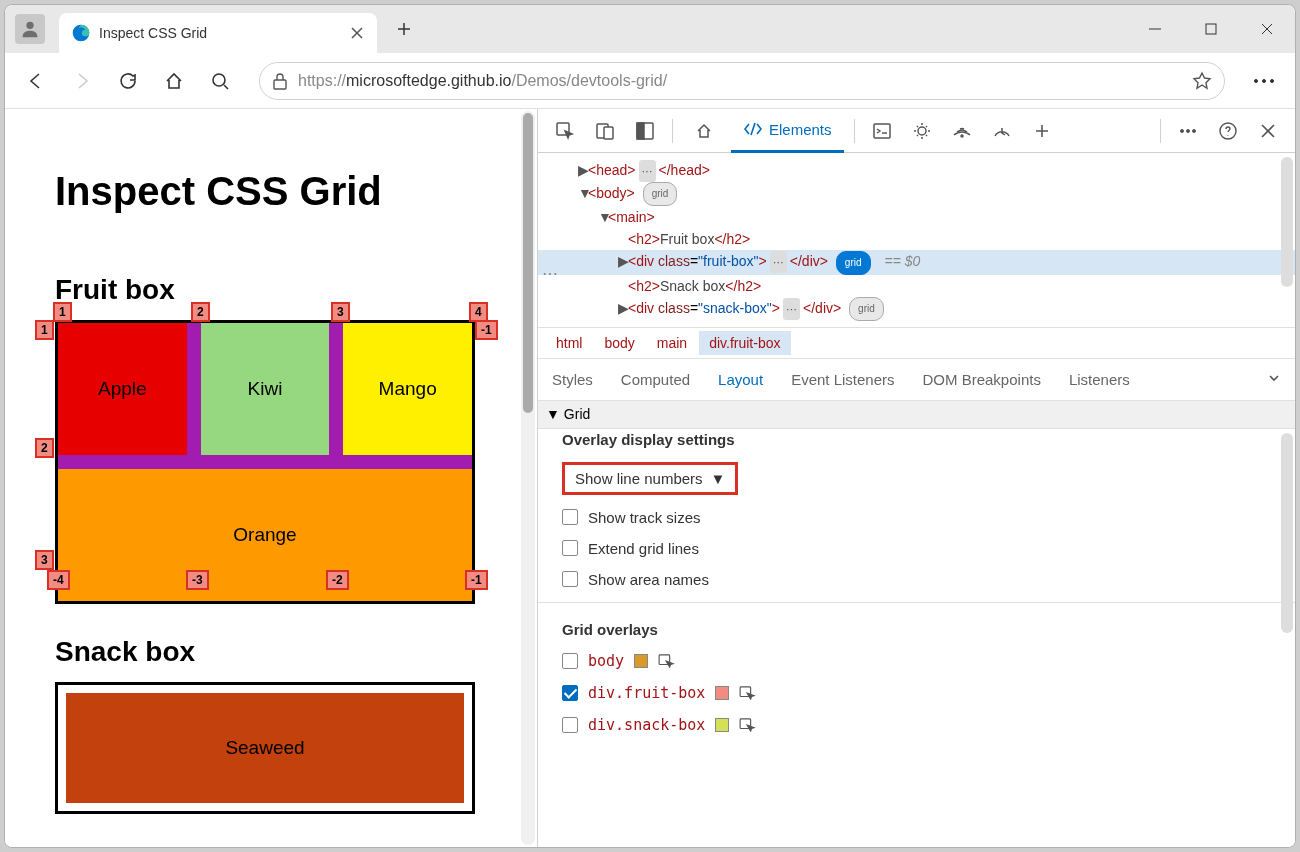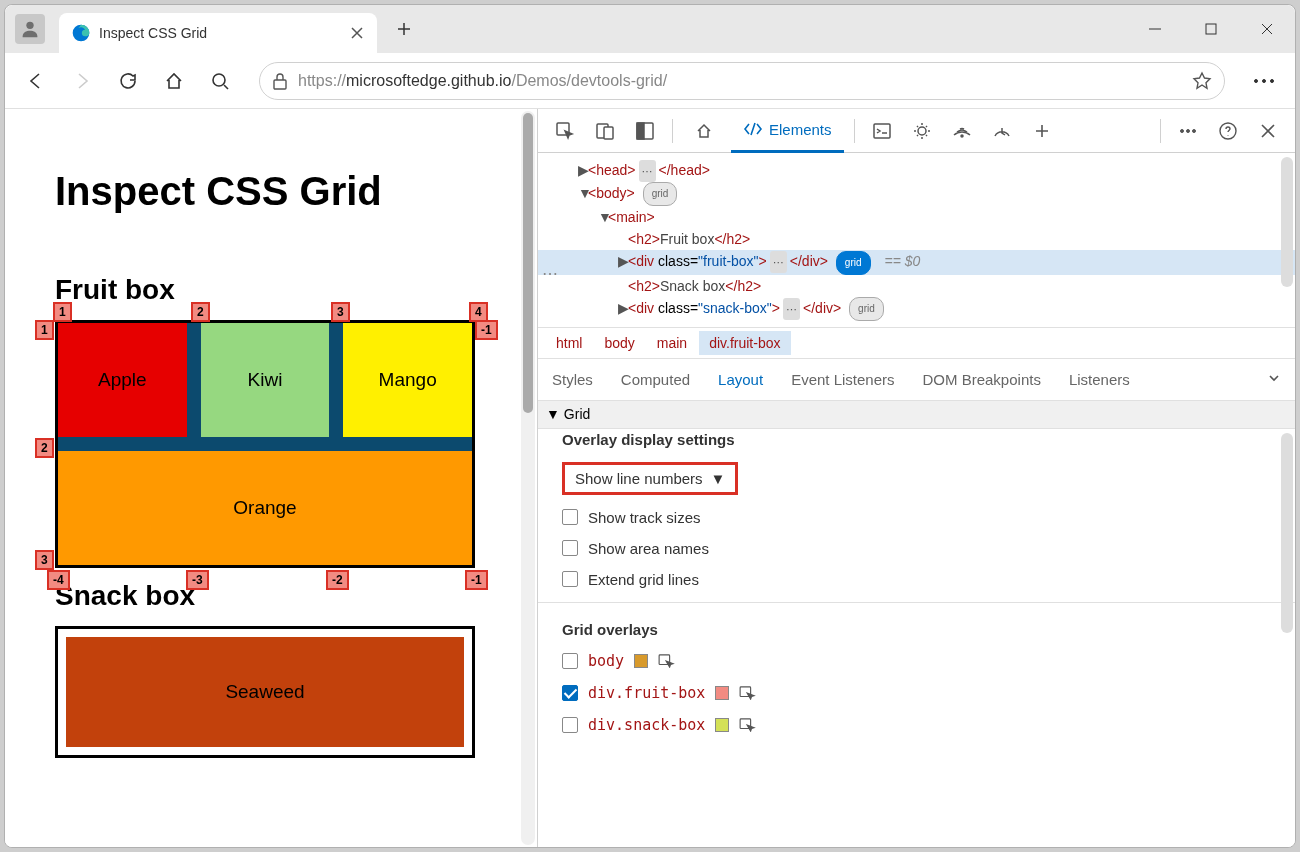--- a/index.html
+++ b/index.html
@@ -18,21 +18,21 @@
 .toolbar{height:56px;background:#fff;display:flex;align-items:center;padding:0 16px;gap:16px;border-bottom:1px solid #e0e0e0}
 .tbtn{width:30px;height:30px;display:flex;align-items:center;justify-content:center;cursor:pointer;stroke:#333}
 .tbtn.disabled{stroke:#ccc}
 .urlbar{flex:1;height:38px;background:#fff;border:1px solid #d0d0d0;border-radius:19px;display:flex;align-items:center;padding:0 12px;gap:10px;margin:0 8px}
 .url-text{flex:1;font-size:16px;color:#888}
 .url-text .dark{color:#333}
 .content{flex:1;display:flex;overflow:hidden}
 .page{width:532px;background:#fff;position:relative;padding:30px 50px;overflow:hidden}
 .page h1{font-size:40px;font-weight:800;margin-bottom:60px;margin-top:30px}
 .page h2{font-size:28px;font-weight:800;margin-bottom:14px}
-.fruit-box{width:420px;height:248px;border:3px solid #000;display:grid;grid-template-columns:1fr 1fr 1fr;grid-template-rows:1fr 1fr;gap:14px;background:#0c4a6e;margin-bottom:12px;position:relative}
+.fruit-box{width:420px;height:284px;border:3px solid #000;display:grid;grid-template-columns:1fr 1fr 1fr;grid-template-rows:1fr 1fr;gap:14px;background:#a21caf;margin-bottom:32px;position:relative}
 .apple{background:#e60000;grid-column:1;grid-row:1}
 .kiwi{background:#96d880;grid-column:2;grid-row:1}
 .mango{background:#fff000;grid-column:3;grid-row:1}
 .orange{background:#ff9900;grid-column:1/4;grid-row:2}
 .fruit-box>div{display:flex;align-items:center;justify-content:center;font-size:19px}
 .snack-box{width:420px;border:3px solid #000;padding:8px}
 .seaweed{background:#c2410c;height:110px;display:flex;align-items:center;justify-content:center;font-size:19px}
 .line-label{position:absolute;background:#f28b82;border:2px solid #d93025;font-size:12px;font-weight:600;padding:0 4px;line-height:16px;color:#000;min-width:18px;text-align:center}
 .page-scroll{position:absolute;right:2px;top:2px;width:14px;height:calc(100% - 4px);background:#f0f0f0;border-radius:7px}
 .page-thumb{width:10px;margin:2px;background:#aaa;border-radius:5px;position:absolute;top:0;height:300px}
@@ -40,21 +40,21 @@
 .dt-top{height:44px;display:flex;align-items:center;padding:0 10px;gap:6px;border-bottom:1px solid #d0d0d0}
 .dt-icon{width:34px;height:34px;display:flex;align-items:center;justify-content:center;cursor:pointer;stroke:#555}
 .dt-sep{width:1px;height:24px;background:#d0d0d0;margin:0 4px}
 .dt-tab{height:44px;padding:0 12px;display:flex;align-items:center;gap:6px;font-size:15px;cursor:pointer;color:#333}
 .dt-tab.active{border-bottom:3px solid #006cbe;color:#006cbe}
 .dt-body{flex:1;display:flex;flex-direction:column;overflow:hidden}
 .dom-tree{padding:6px 0 6px 20px;font-family:Consolas,monospace;font-size:14px;line-height:22px;position:relative;max-height:180px;overflow:hidden}
 .dom-tree .row{white-space:nowrap;padding-left:8px}
 .tri{display:inline-block;width:10px;text-align:center;color:#555;cursor:pointer}
 .tag{color:#a31515}
-.attr{color:#000000}
+.attr{color:#7f1d1d}
 .attrval{color:#0451a5}
 .txt{color:#444}
 .grid-pill{display:inline-block;background:#e8e8e8;border:1px solid #aaa;border-radius:10px;padding:0 8px;font-size:10px;color:#666;margin:0 4px;cursor:pointer;vertical-align:middle}
 .grid-pill.active{background:#0078d4;color:#fff;border-color:#0078d4}
 .ellip{display:inline-block;background:#ddd;border-radius:3px;padding:0 3px;font-size:11px;color:#555;margin:0 3px}
 .dom-tree .selected{background:#d6e6f5}
 .hoverdots{position:absolute;left:4px;color:#888;font-size:16px}
 .eq{color:#888;font-style:italic;margin-left:10px}
 .breadcrumb{height:32px;display:flex;align-items:center;padding:0 8px;gap:2px;border-top:1px solid #e0e0e0;border-bottom:1px solid #e0e0e0;font-size:14px}
 .bc{padding:4px 10px;color:#a31515;cursor:pointer}
@@ -324,25 +324,25 @@
           <div class="dropdown">
               <span>Show line numbers</span>
               <span>▼</span>
             </div>
           <div class="chk-row">
               <span class="chk"></span>
               <span>Show track sizes</span>
             </div>
           <div class="chk-row">
               <span class="chk"></span>
+              <span>Extend grid lines</span>
+            </div>
+          <div class="chk-row">
+              <span class="chk"></span>
               <span>Show area names</span>
-            </div>
-          <div class="chk-row">
-              <span class="chk"></span>
-              <span>Extend grid lines</span>
             </div>
           <hr class="sep">
           <h3>Grid overlays</h3>
           <div class="chk-row">
               <span class="chk"></span>
               <span class="ov-label">body</span>
               <span class="swatch" style="background:#d89a2b"></span>
               <svg class="reveal" viewBox="0 0 20 16" fill="none" stroke-width="1.3">
                 <rect x="1" y="1" width="12" height="11" rx="1"></rect>
                 <path d="M9 8l8 3-3 1-1 3z" fill="#555"></path>

